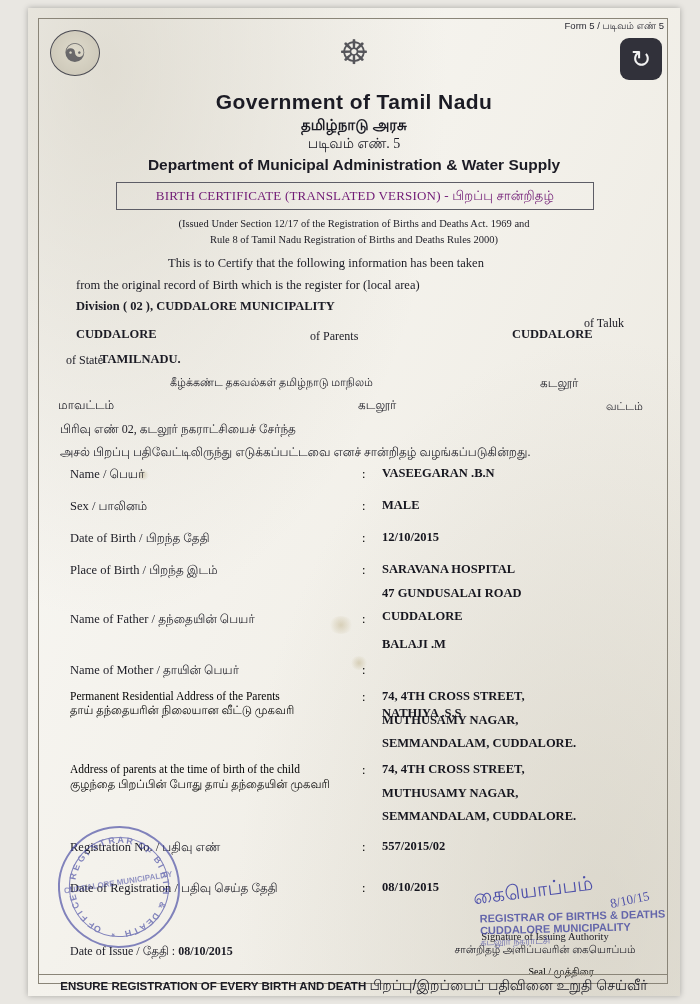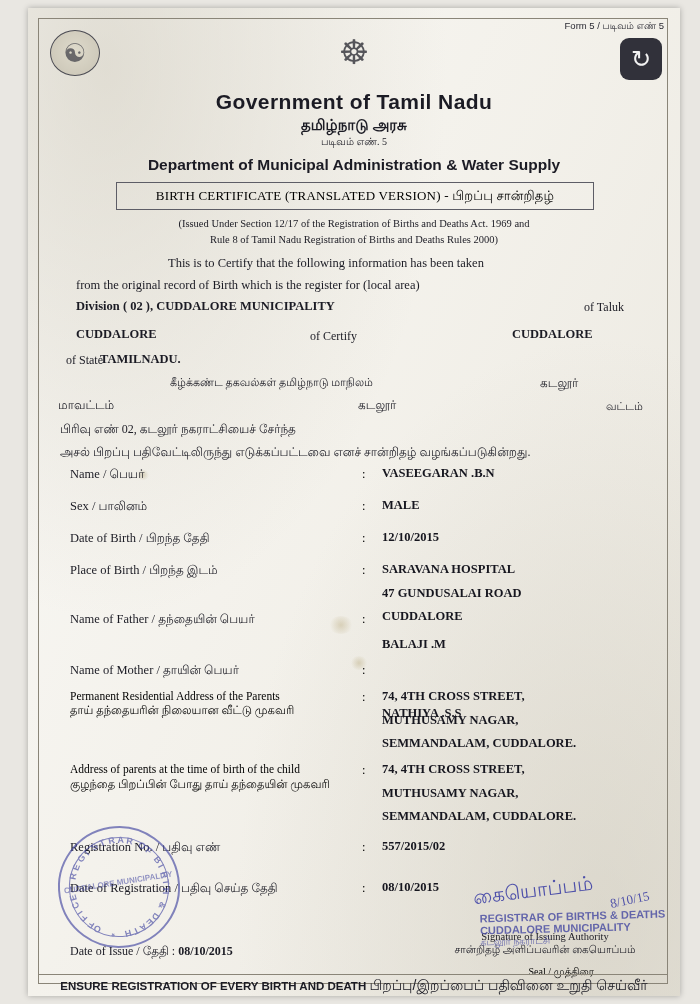--- a/index.html
+++ b/index.html
@@ -118,53 +118,53 @@
     font-size: 21px; font-weight: bold; letter-spacing: .4px;
   }
   #h-govt-ta {
     left: 0; width: 652px; top: 108px;
     text-align: center; white-space: normal;
     font-size: 15px; font-weight: bold;
   }
   #h-form-ta {
     left: 0; width: 652px; top: 128px;
     text-align: center; white-space: normal;
-    font-size: 10px;
+    font-size: 14px;
   }
   #h-dept {
     left: 0; width: 652px; top: 148px;
     text-align: center; white-space: normal;
     font-size: 15.5px; font-weight: bold;
   }
 
   
   #title-box {
     position: absolute;
     left: 88px; top: 174px;
     width: 478px; height: 28px;
     border: 1px solid #5d5d66;
     box-sizing: border-box;
     display: flex; align-items: center; justify-content: center;
   }
   #title-box .tx {
     font-family: "Liberation Serif", serif;
     font-size: 13px;
-    color: #000000;
+    color: #701a75;
     letter-spacing: .2px;
   }
 
   
   #issued1 { left:0; width:652px; top:210px; text-align:center; font-size:10.5px; white-space:normal; }
   #issued2 { left:0; width:652px; top:226px; text-align:center; font-size:10.5px; white-space:normal; }
 
   #certify  { left: 140px; top: 248px; font-size: 12.5px; }
   #fromrec  { left: 48px;  top: 270px; font-size: 12.5px; }
 
   #division  { left: 48px;  top: 291px; font-size: 12.5px; font-weight: bold; }
-  #of-taluk  { right: 56px; top: 292px; font-size: 12px; }
+  #of-taluk  { right: 56px; top: 308px; font-size: 12px; }
 
   #cuddalore1 { left: 48px;  top: 319px; font-size: 12.5px; font-weight: bold; }
   #of-district{ left: 282px; top: 321px; font-size: 12px; }
   #cuddalore2 { left: 484px; top: 319px; font-size: 12.5px; font-weight: bold; }
 
   #of-state   { left: 38px;  top: 345px; font-size: 12px; }
   #state-val  { left: 72px;  top: 344px; font-size: 12.5px; font-weight: bold; }
 
   
   #ta1 { left: 142px; top: 368px; font-size: 11px; }
@@ -359,21 +359,21 @@
       <div class="t serif" id="issued1">(Issued Under Section 12/17 of the Registration of Births and Deaths Act. 1969 and</div>
       <div class="t serif" id="issued2">Rule 8 of Tamil Nadu Registration of Births and  Deaths Rules 2000)</div>
 
       <div class="t serif" id="certify">This is to Certify that the following information has been   taken</div>
       <div class="t serif" id="fromrec">from the original record of Birth which is the register for    (local area)</div>
 
       <div class="t serif" id="division">Division ( 02 ),  CUDDALORE MUNICIPALITY</div>
       <div class="t serif" id="of-taluk">of Taluk</div>
 
       <div class="t serif" id="cuddalore1">CUDDALORE</div>
-      <div class="t serif" id="of-district">of Certify</div>
+      <div class="t serif" id="of-district">of Parents</div>
       <div class="t serif" id="cuddalore2">CUDDALORE</div>
 
       <div class="t serif" id="of-state">of State</div>
       <div class="t serif" id="state-val">TAMILNADU.</div>
 
       <div class="t serif" id="ta1">கீழ்க்கண்ட தகவல்கள் தமிழ்நாடு மாநிலம்</div>
       <div class="t serif" id="ta1b">கடலூர்</div>
       <div class="t serif" id="ta2">மாவட்டம்</div>
       <div class="t serif" id="ta2b">கடலூர்</div>
       <div class="t serif" id="ta2c">வட்டம்</div>

